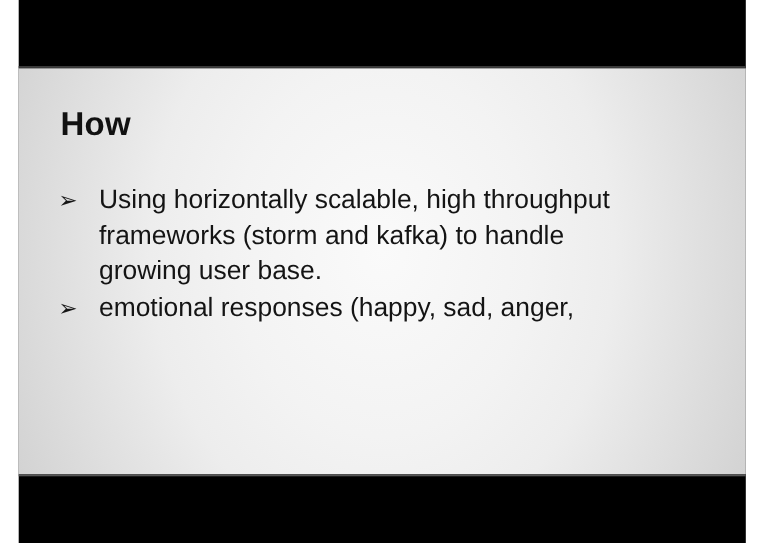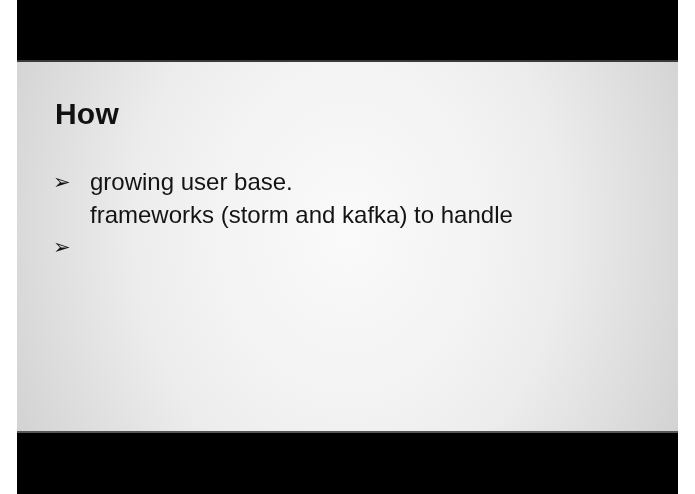--- a/index.html
+++ b/index.html
@@ -72,27 +72,29 @@
   <div class="slide">
     <div class="content">
 
       <div class="title">How</div>
 
       <div class="bullets">
 
         <div class="bullet">
           <span class="bullet-marker">➢</span>
           <div class="bullet-text">
+            <div class="bullet-line">Using horizontally scalable, high throughput</div>
+            <div class="bullet-line">frameworks (storm and kafka) to handle</div>
             <div class="bullet-line">growing user base.</div>
-            <div class="bullet-line">frameworks (storm and kafka) to handle</div>
           </div>
         </div>
 
         <div class="bullet">
           <span class="bullet-marker">➢</span>
           <div class="bullet-text">
+            <div class="bullet-line">emotional responses (happy, sad, anger,</div>
           </div>
         </div>
 
       </div>
     </div>
   </div>
 </div>
 
 </body></html>

